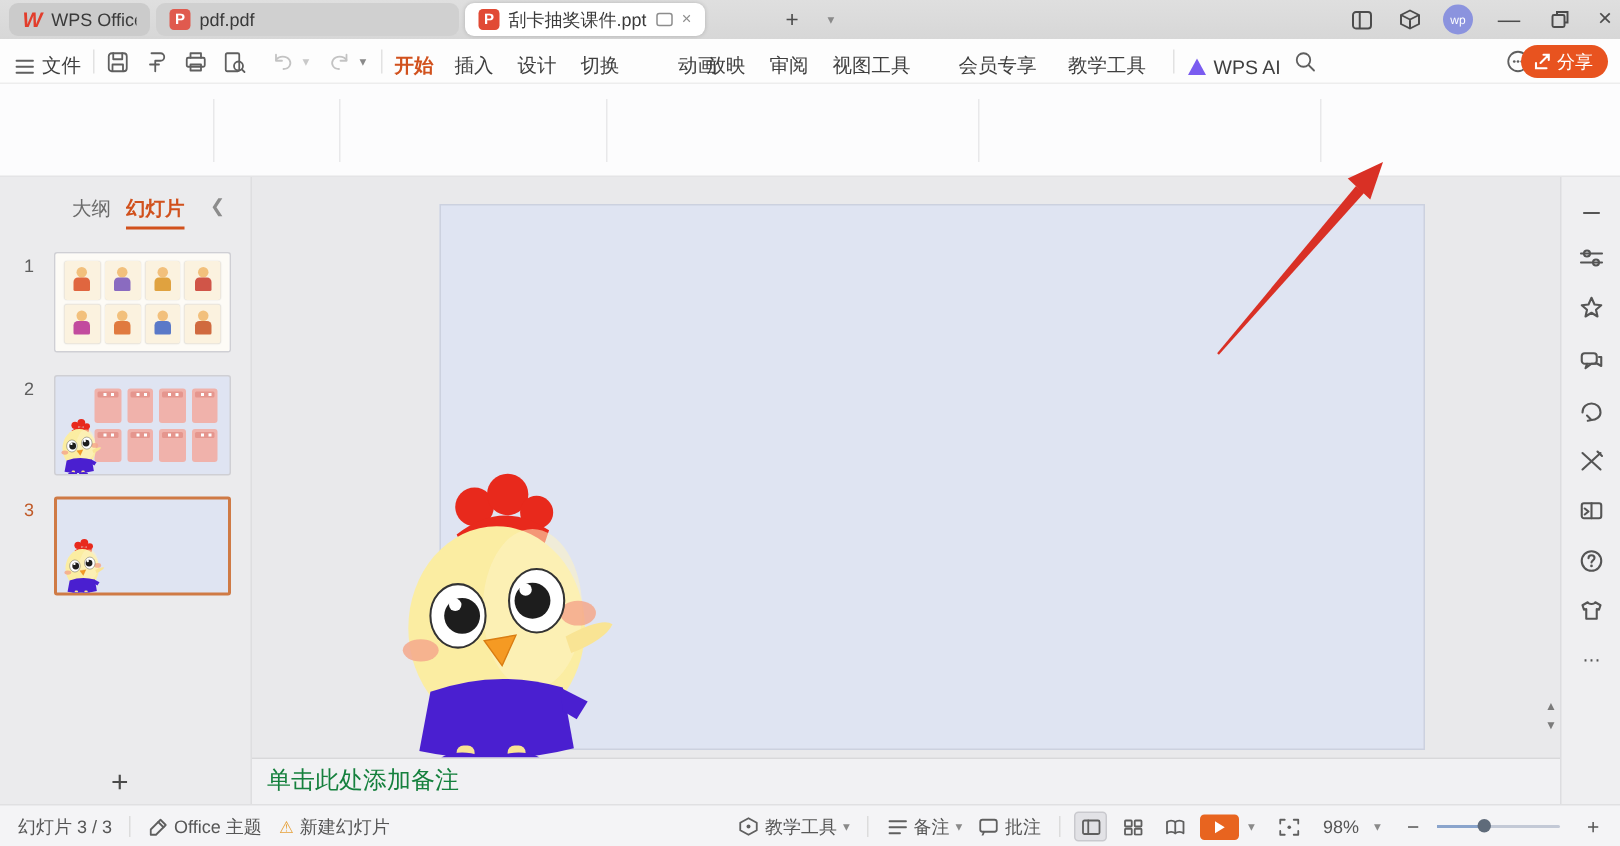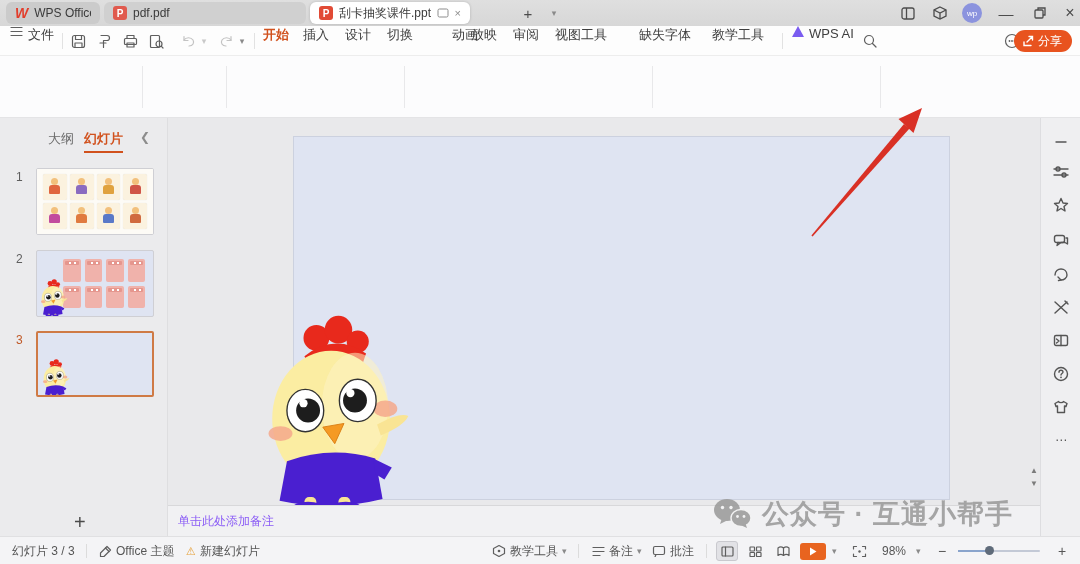--- a/index.html
+++ b/index.html
@@ -16,21 +16,21 @@
   .wlogo { font-weight:bold; font-style:italic; color:#e23d2b; font-size:14px; line-height:1; }
   .picon { width:14px; height:14px; border-radius:3px; background:#e14a35; color:#fff; font-size:10px; font-weight:bold; display:flex; align-items:center; justify-content:center; flex:0 0 auto; }
   .tab-title { white-space:nowrap; overflow:hidden; flex:1; }
   .tab-mini { color:#8d8d8d; font-size:11px; cursor:pointer; }
   .tbtn { position:absolute; top:3px; width:20px; height:20px; display:flex; align-items:center; justify-content:center; color:#4c4c4c; font-size:15px; cursor:pointer; }
   .tb-ic { stroke:#4c4c4c; fill:none; stroke-width:1.3; }
   .avatar { position:absolute; top:3px; width:20px; height:20px; border-radius:50%; background:#8b93de; color:#fff; font-size:8px; display:flex; align-items:center; justify-content:center; }
 
   
   .menubar { position:absolute; left:0; top:26px; width:1080px; height:30px; background:#fdfdfd; border-bottom:1px solid #ededed; font-size:13px; color:#3f3f3f; }
-  .mitem { position:absolute; top:0; height:36px; display:flex; align-items:flex-start; cursor:pointer; }
+  .mitem { position:absolute; top:0; height:36px; display:flex; align-items:center; cursor:pointer; }
   .mitem.active { color:#d1511d; font-weight:bold; }
   .mitem.active::after { content:""; position:absolute; left:2px; right:2px; bottom:1px; height:3px; background:#d1511d; border-radius:2px; }
   .qat { position:absolute; top:0; height:30px; display:flex; align-items:center; justify-content:center; width:24px; color:#5c5c5c; cursor:pointer; }
   .mi { stroke:#5f5f5f; fill:none; stroke-width:1.2; stroke-linecap:round; stroke-linejoin:round; }
   .mi.dis { stroke:#c3c3c3; }
   .vdiv { position:absolute; top:7px; width:1px; height:16px; background:#e2e2e2; }
   .cv { color:#8a8a8a; font-size:9px; line-height:1; }
   .share-btn { position:absolute; right:8px; top:4px; height:22px; padding:0 10px 0 8px; background:#e8531f; color:#fff; border-radius:11px; display:flex; align-items:center; gap:4px; font-size:12px; cursor:pointer; }
   .ai-tri { width:0; height:0; border-left:6px solid transparent; border-right:6px solid transparent; border-bottom:11px solid #7a5cf0; display:inline-block; }
 
@@ -61,21 +61,21 @@
   .cardgrid2 { position:absolute; inset:0; display:grid; grid-template-columns:repeat(4,1fr); grid-template-rows:1fr 1fr; gap:4px; padding:8px 8px 8px 26px; }
   .rcard { background:#f0b2ab; border-radius:2px; position:relative; }
   .rcard::before { content:""; position:absolute; left:2px; right:2px; top:2px; height:4px; background:#e5968e; border-radius:1px; }
   .rcard::after { content:""; position:absolute; left:35%; top:3px; width:2px; height:2px; background:#fff; box-shadow:5px 0 0 #fff; }
   .mini-chick { position:absolute; }
   .addslide { position:absolute; left:74px; top:393px; font-size:20px; color:#4a4a4a; cursor:pointer; }
 
   .canvas { position:absolute; left:168px; top:118px; width:872px; height:418px; background:#e9e9eb; }
   .slide { position:absolute; left:125px; top:18px; width:657px; height:364px; border:1px solid #ccd1df; }
   .chick-main { position:absolute; left:85px; top:196px; width:158px; height:195px; }
-  .notesbar { position:absolute; left:0; top:387px; width:872px; height:31px; background:#f1f1f3; border-top:1px solid #d8d8da; font-size:12px; color:#8b5cf6; line-height:30px; padding-left:10px; }
+  .notesbar { position:absolute; left:0; top:387px; width:872px; height:31px; background:#f1f1f3; border-top:1px solid #d8d8da; font-size:16px; color:#15803d; line-height:30px; padding-left:10px; }
   .vs-nav { position:absolute; right:2px; display:flex; flex-direction:column; gap:4px; color:#7b7b7b; font-size:8px; align-items:center; cursor:pointer; }
 
   .rightstrip { position:absolute; left:1040px; top:118px; width:40px; height:418px; background:#efeff1; border-left:1px solid #dddde0; }
   .rs-ic { position:absolute; left:10px; width:20px; height:20px; display:flex; align-items:center; justify-content:center; cursor:pointer; }
   .rs { stroke:#555; fill:none; stroke-width:1.4; stroke-linecap:round; stroke-linejoin:round; }
 
   
   .statusbar { position:absolute; left:0; top:536px; width:1080px; height:28px; background:#f4f4f6; border-top:1px solid #e0e0e2; font-size:12px; color:#565656; }
   .sitem { position:absolute; top:0; height:28px; display:flex; align-items:center; gap:4px; cursor:pointer; white-space:nowrap; }
   .sdiv { position:absolute; top:7px; width:1px; height:14px; background:#dcdcdc; }
@@ -224,21 +224,21 @@
 
     <div class="mitem active" style="left:263px">开始</div>
     <div class="mitem" style="left:303px">插入</div>
     <div class="mitem" style="left:345px">设计</div>
     <div class="mitem" style="left:387px">切换</div>
     <div class="mitem" style="left:452px">动画</div>
     <div class="mitem" style="left:471px">放映</div>
     <div class="mitem" style="left:513px">审阅</div>
     <div class="mitem" style="left:555px">视图</div>
     <div class="mitem" style="left:581px">工具</div>
-    <div class="mitem" style="left:639px">缺失字体</div>
+    <div class="mitem" style="left:639px">会员专享</div>
     <div class="mitem" style="left:712px">教学工具</div>
     <div class="vdiv" style="left:782px"></div>
     <div class="mitem" style="left:792px;gap:5px">
       <span class="ai-tri"></span>
       <span>WPS AI</span>
     </div>
     <div class="qat" style="left:858px">
       <svg width="14" height="14" viewBox="0 0 14 14">
           <circle class="mi" cx="6" cy="6" r="4.5"></circle>
           <line class="mi" x1="9.5" y1="9.5" x2="13" y2="13"></line>
@@ -795,32 +795,19 @@
         <span class="cv" style="margin-left:6px">▾</span>
     </div>
     <div class="sitem" style="left:938px;font-size:14px">−</div>
     <div class="ztrack">
       <div class="fill"></div>
       <div class="knob"></div>
     </div>
     <div class="sitem" style="left:1058px;font-size:14px">+</div>
   </div>
 
-  <div class="watermark">
-    <svg width="40" height="34" viewBox="0 0 40 34">
-      <ellipse cx="15" cy="13" rx="13" ry="11" fill="#9d9d9d"></ellipse>
-      <path d="M8 27 L10 21 L16 23 Z" fill="#9d9d9d"></path>
-      <circle cx="10.5" cy="10.5" r="1.7" fill="#f3f3f3"></circle>
-        <circle cx="19" cy="10.5" r="1.7" fill="#f3f3f3"></circle>
-      <ellipse cx="29" cy="21" rx="10" ry="8.5" fill="#9d9d9d" stroke="#f3f3f3" stroke-width="1.4"></ellipse>
-      <path d="M35 31 L33.5 26.5 L28.5 28 Z" fill="#9d9d9d"></path>
-      <circle cx="25.5" cy="19.5" r="1.4" fill="#f3f3f3"></circle>
-        <circle cx="32" cy="19.5" r="1.4" fill="#f3f3f3"></circle>
-    </svg>
-    <span>公众号 · 互通小帮手</span>
-  </div>
 
   <svg class="arrow-overlay" width="1080" height="564" viewBox="0 0 1080 564">
     <polygon id="arrow-shaft" points="811.4,235.5 812.6,236.5 909.5,128.5 904,124" fill="#d93025"></polygon>
     <polygon id="arrow-head" points="922,108 913.5,133 898.5,119" fill="#d93025"></polygon>
   </svg>
 
 </div>
 
 </body></html>

